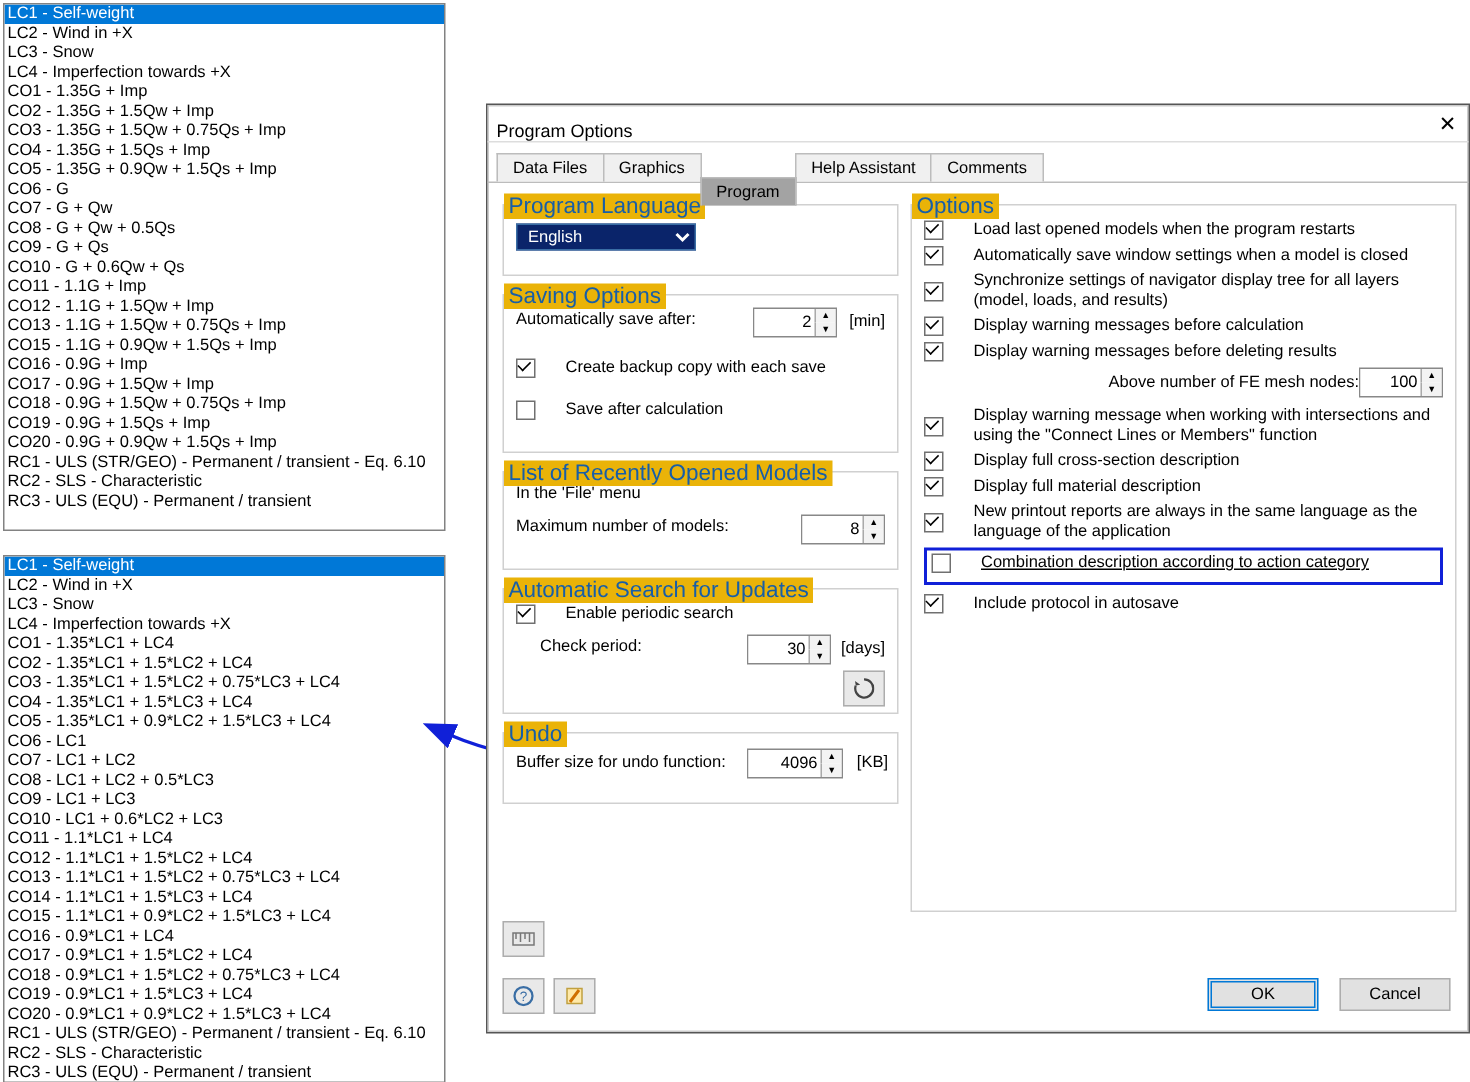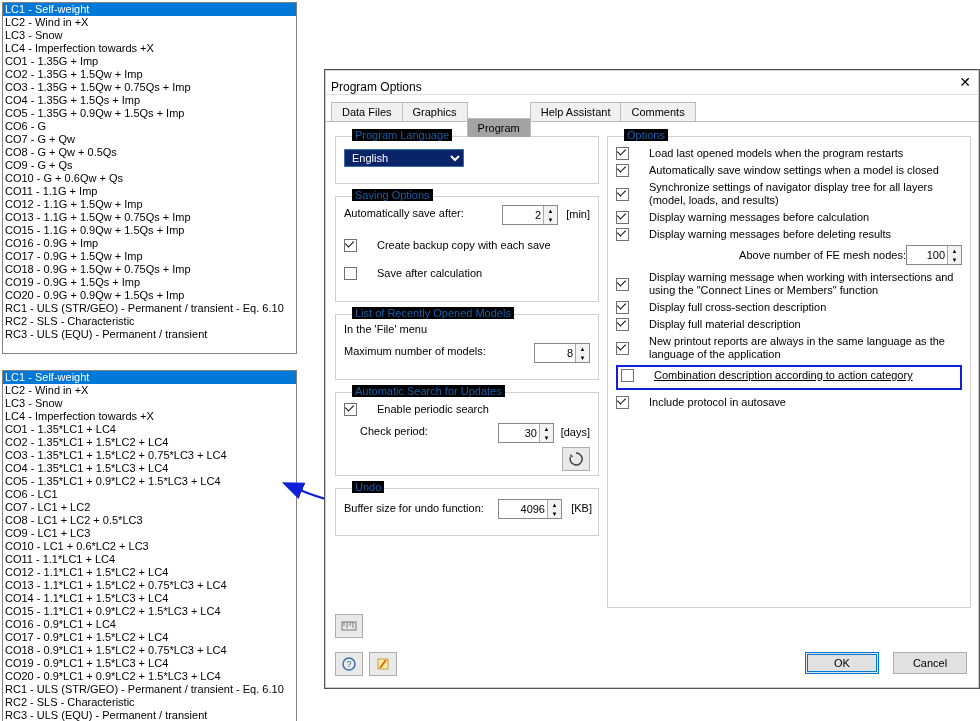--- a/index.html
+++ b/index.html
@@ -9,21 +9,21 @@
 #list-a{left:2px;top:2px;width:293px;height:350px}
 #list-b{left:2px;top:370px;width:293px;height:350px}
 .dialog{position:absolute;left:324px;top:69px;width:654px;height:618px;border:1px solid #555;background:#fff;box-shadow:0 0 0 1px #ccc inset}
 .titlebar{height:24px;display:flex;align-items:flex-end;padding:0 6px;font-size:12px;border-bottom:1px solid #ddd;position:relative}
 .title-x{position:absolute;right:4px;top:2px;width:20px;height:20px;display:flex;align-items:center;justify-content:center;font-size:14px;cursor:pointer}
 .tabstrip{height:22px;display:flex;align-items:flex-end;border-bottom:1px solid #bcbcbc;padding-left:6px;margin-top:4px}
 .tab{padding:3px 10px;border:1px solid #bcbcbc;border-bottom:none;background:#f0f0f0;margin-right:-1px;font-size:11px;cursor:pointer;position:relative}
 .tab.active{background:#a3a3a3;top:16px;z-index:2}
 .body{position:relative;height:calc(100% - 24px - 26px)}
 .group{position:absolute;border:1px solid #d0d0d0}
-.group .cap{position:absolute;top:-8px;left:16px;background:#000000;padding:0 3px;color:#175ea8;font-size:11px}
+.group .cap{position:absolute;top:-8px;left:0;background:#eab308;padding:0 3px;color:#175ea8;font-size:15px}
 .chk{display:flex;align-items:center;gap:20px;line-height:13px;margin-bottom:4px}
 .chk .box{flex:0 0 13px;width:13px;height:13px;border:1px solid #707070;background:#fff;box-sizing:border-box;position:relative;margin-top:0}
 .chk.checked .box::after{content:"";position:absolute;left:2px;top:-1px;width:4px;height:7px;border:solid #000;border-width:0 1.5px 1.5px 0;transform:rotate(45deg)}
 .chk .lbl{flex:1}
 .hl{border:2px solid #1020d8;padding:2px 3px}
 .inline{position:absolute}
 .spin{display:inline-flex;align-items:stretch;height:18px;border:1px solid #888;background:#fff}
 .spin input{border:none;width:36px;text-align:right;padding:0 2px;font:inherit;outline:none}
 .spin .btns{display:flex;flex-direction:column;width:14px}
 .spin .btns div{flex:1;display:flex;align-items:center;justify-content:center;font-size:6px;border-left:1px solid #aaa;background:#f3f3f3;cursor:pointer}

